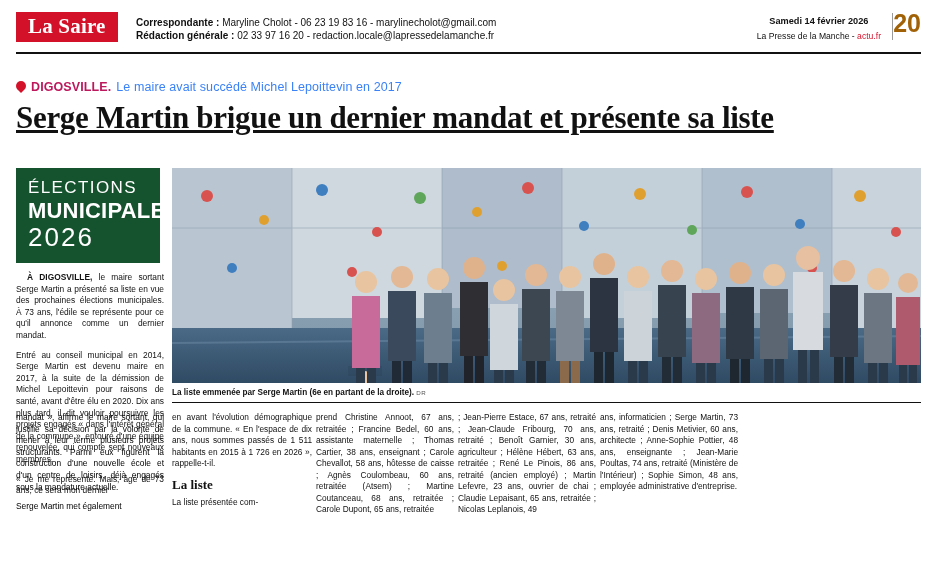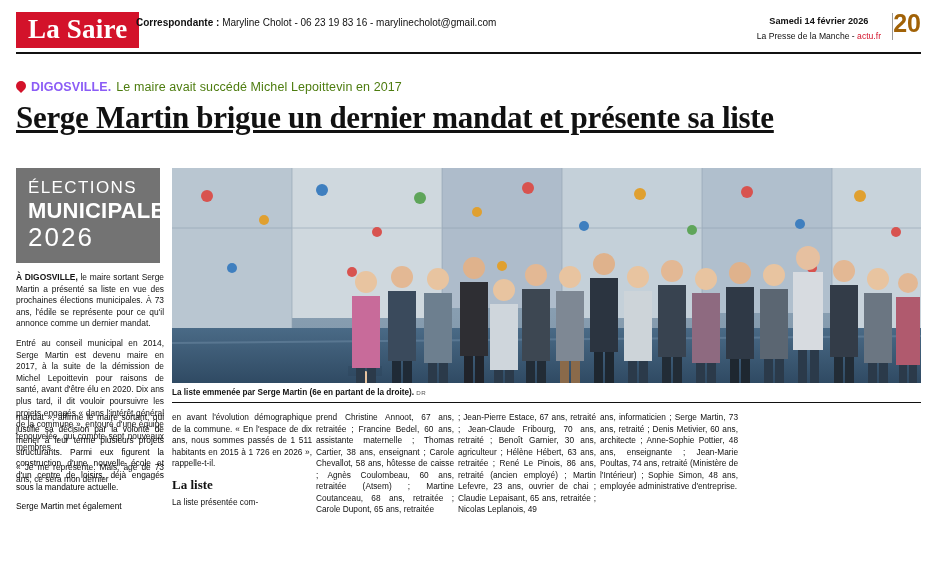--- a/index.html
+++ b/index.html
@@ -30,21 +30,21 @@
     box-sizing: border-box;
   }
   .logo-box {
     position: absolute;
     left: 16px;
     top: 12px;
     background: #d3122a;
     color: #fff;
     font-family: "Liberation Serif", serif;
     font-weight: bold;
-    font-size: 27px;
+    font-size: 21px;
     letter-spacing: 0.2px;
     padding: 4px 12px 5px 12px;
     line-height: 1;
   }
   .masthead-contact {
     position: absolute;
     left: 136px;
     top: 16px;
     font-family: "Liberation Sans", sans-serif;
     font-size: 10px;
@@ -110,22 +110,22 @@
   }
   .pin-icon { display: inline-block; width: 10px; height: 13px; position: relative; }
   .pin-icon::before {
     content: "";
     position: absolute; left: 0; top: 0;
     width: 10px; height: 10px;
     background: #d3122a;
     border-radius: 50% 50% 50% 0;
     transform: rotate(-45deg);
   }
-  .kicker .town { color: #8b5cf6; font-weight: bold; text-align: center; }
-  .kicker .sub { color: #4d7c0f; font-weight: normal; }
+  .kicker .town { color: #be185d; font-weight: bold; text-align: center; }
+  .kicker .sub { color: #3b82f6; font-weight: normal; }
 
   
   .headline {
     position: absolute;
     left: 16px;
     right: 16px;
     top: 100px;
     font-family: "Liberation Serif", serif;
     font-weight: bold;
     font-size: 31px;
@@ -134,21 +134,21 @@
     color: #111;
     text-decoration: underline;
   }
 
   
   .badge {
     position: absolute;
     left: 16px;
     top: 168px;
     width: 144px;
-    background: #737373;
+    background: #14532d;
     color: #fff;
     padding: 10px 10px 12px 12px;
     box-sizing: border-box;
     font-family: "Liberation Sans", sans-serif;
   }
   .badge .l1 {
     font-size: 17px;
     letter-spacing: 1.4px;
     font-weight: normal;
     line-height: 20px;
@@ -172,21 +172,21 @@
     left: 16px;
     top: 272px;
     width: 148px;
     font-family: "Liberation Sans", sans-serif;
     font-size: 8.4px;
     line-height: 11.6px;
     text-align: justify;
     color: #111;
   }
   .lead p { margin: 0 0 8px 0; }
-  .lead .dropcity { font-weight: bold; }
+  .lead .dropcity { font-weight: bold; margin-left: 11px; }
 
   
   .photo {
     position: absolute;
     left: 172px;
     top: 168px;
     width: 749px;
     height: 215px;
     overflow: hidden;
     background: #8fa3b5;
@@ -262,20 +262,22 @@
 <body>
 
 <div class="page">
 
   <div class="masthead">
     <div class="logo-box">La Saire</div>
 
     <div class="masthead-contact">
       <div><b>Correspondante :</b>
         <span>Maryline Cholot - 06 23 19 83 16 - marylinecholot@gmail.com</span></div>
+      <div><b>Rédaction générale :</b>
+        <span>02 33 97 16 20 - redaction.locale@lapressedelamanche.fr</span></div>
     </div>
 
     <div class="masthead-right">
       <div class="date">Samedi 14 février 2026</div>
       <div class="pub">
         <span>La Presse de la Manche - </span><span class="accent">actu.fr</span>
       </div>
     </div>
     <div class="vrule"></div>
     <div class="page-number">20</div>

